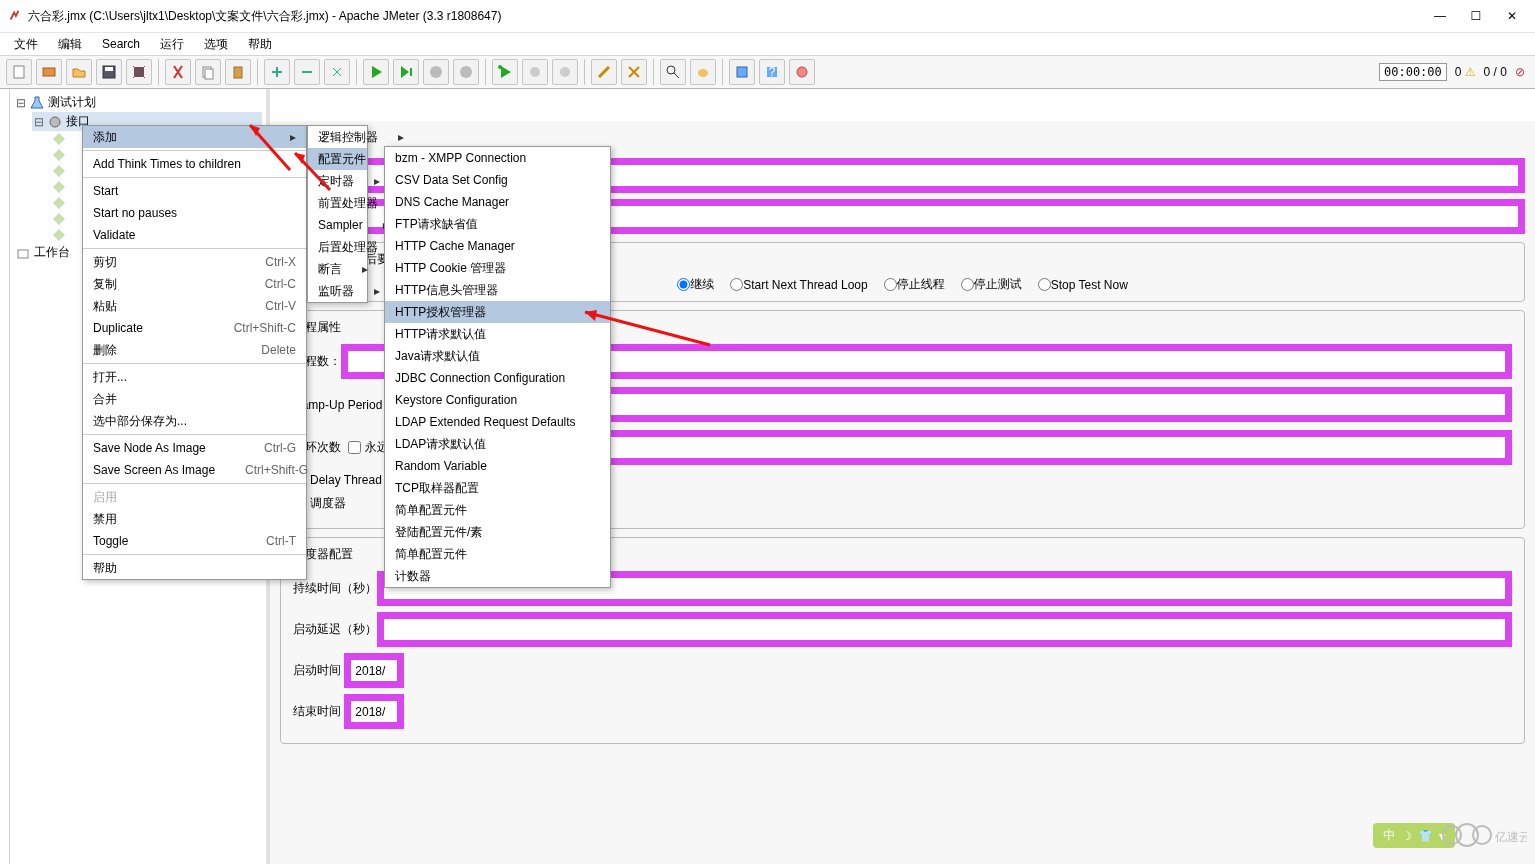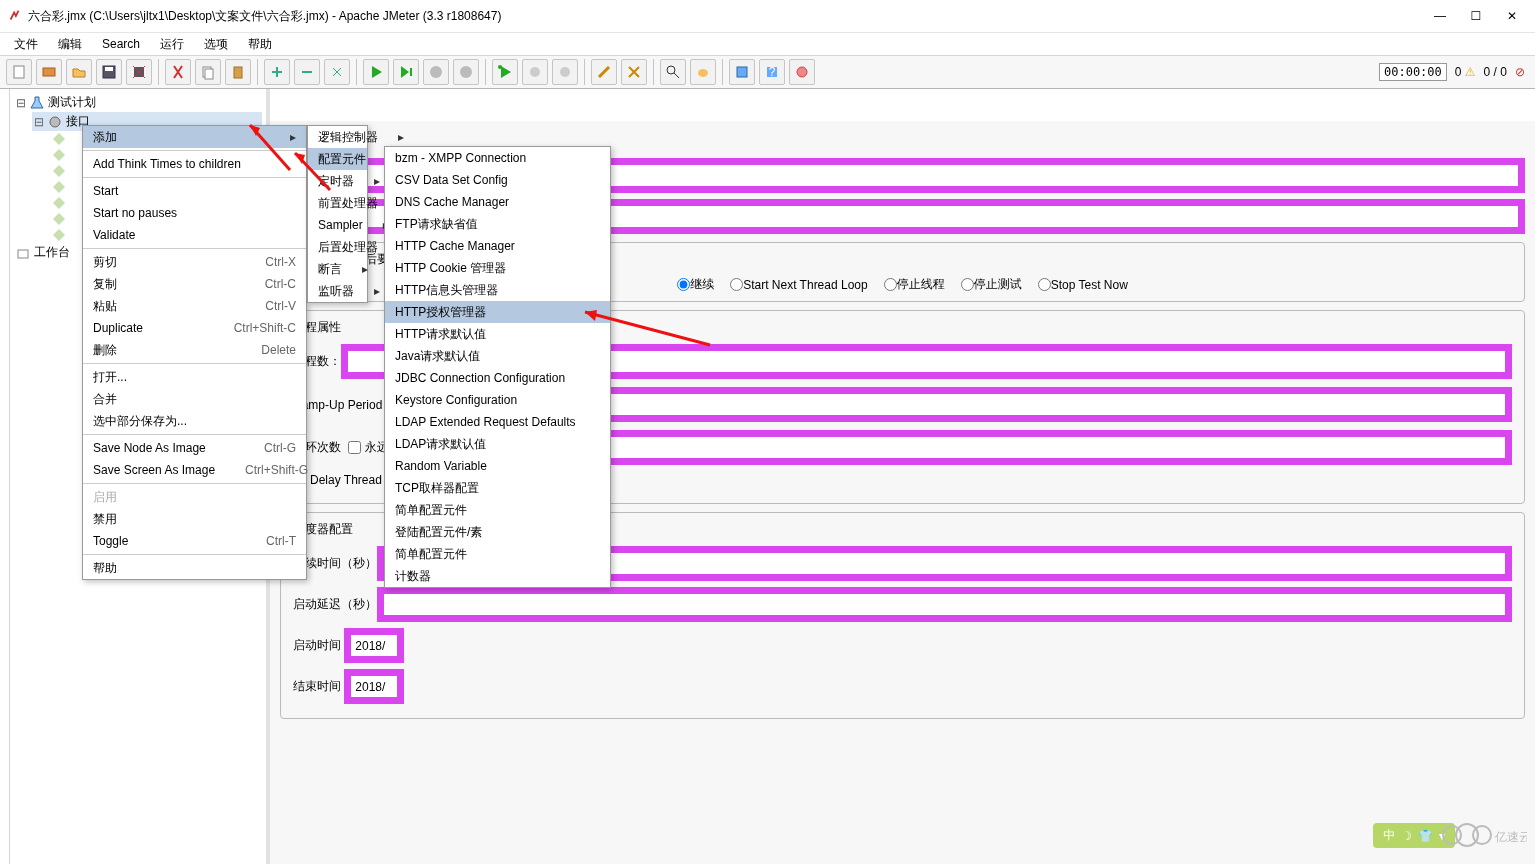--- a/index.html
+++ b/index.html
@@ -328,20 +328,24 @@
         </div>
       <div class="field">
           <span class="label">Ramp-Up Period (in seconds):</span>
           <input type="text" style="">
         </div>
       <div class="field"><span class="label">循环次数</span>&nbsp;&nbsp;<input type="checkbox" style=""><span>永远</span>&nbsp;<input type="text" style=""></div>
       <div class="field">
           <input type="checkbox" style="">
           <span>Delay Thread creation until needed</span>
         </div>
+      <div class="field">
+          <input type="checkbox" style="">
+          <span>调度器</span>
+        </div>
     </div>
 
     <div class="panel">
       <div class="ptitle">调度器配置</div>
       <div class="field">
           <span class="label">持续时间（秒）</span>
           <input type="text" style="flex: 1 1 0%;">
         </div>
       <div class="field">
           <span class="label">启动延迟（秒）</span>

